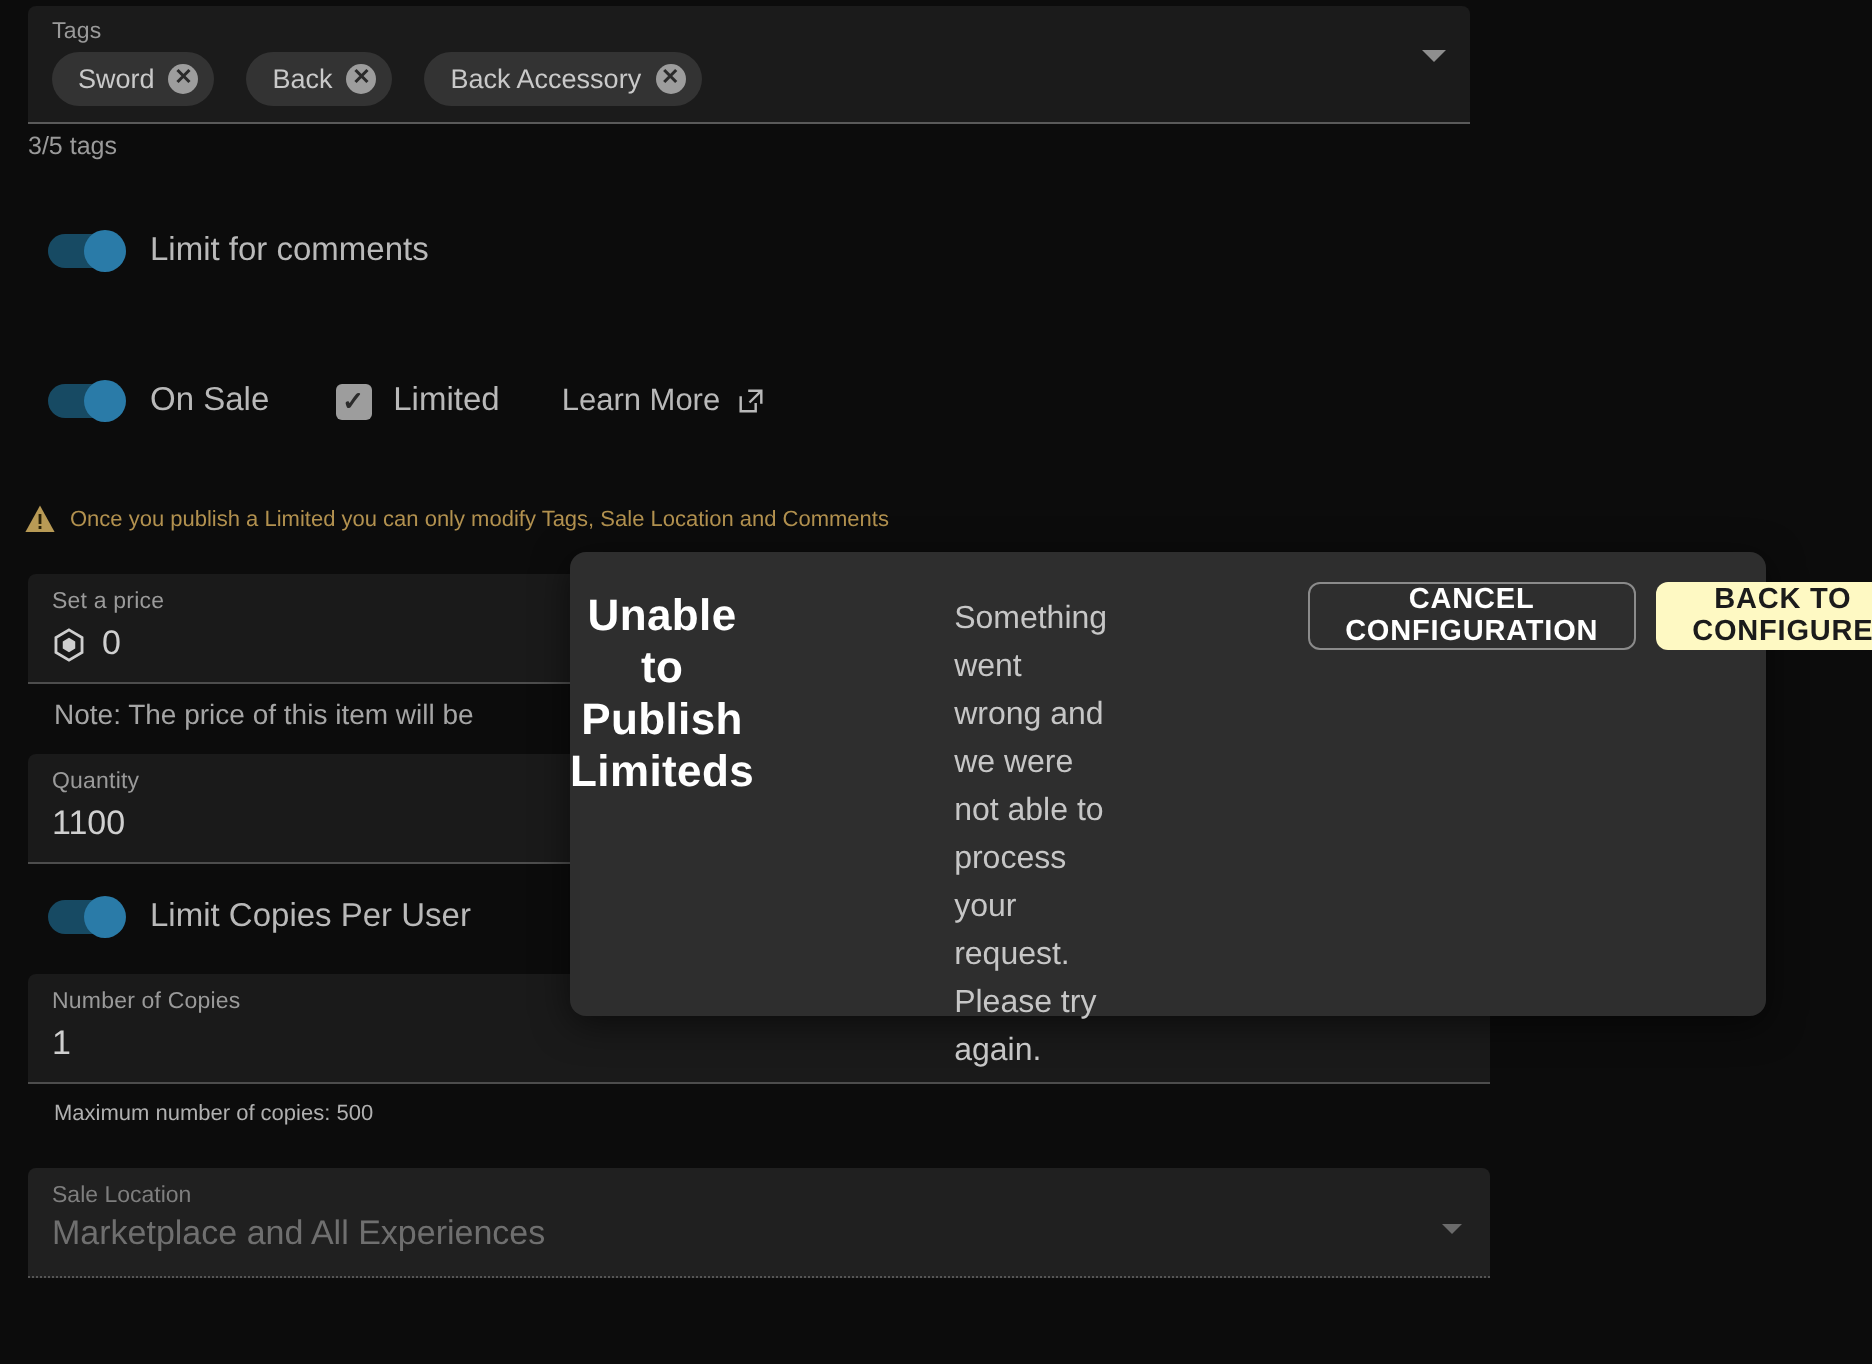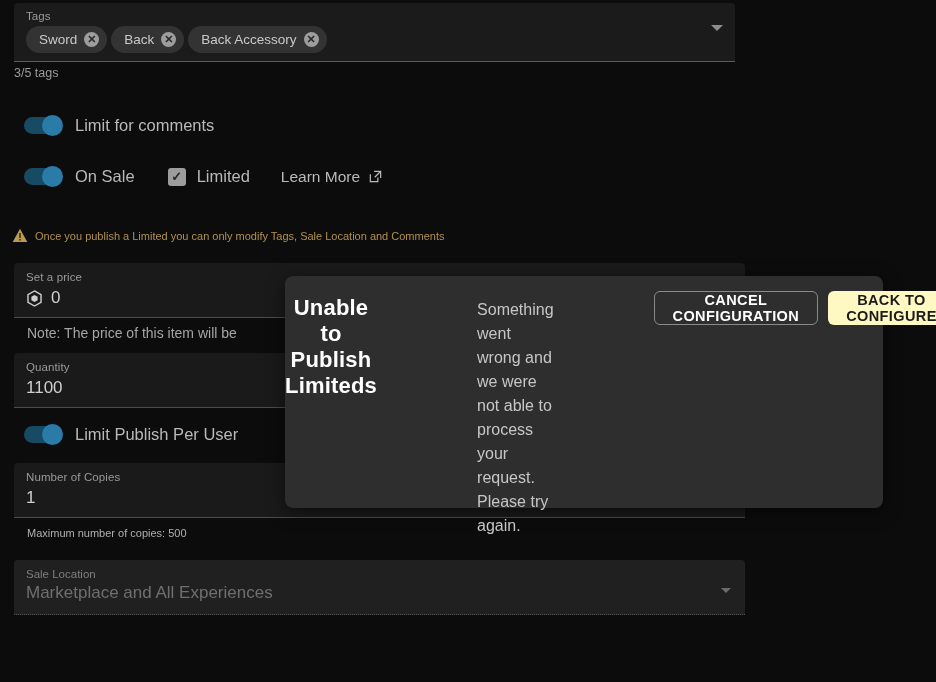--- a/index.html
+++ b/index.html
@@ -21,21 +21,21 @@
     background: #1b1b1b;
     border-bottom: 1px solid #5a5a5a;
     border-radius: 4px 4px 0 0;
     padding: 6px 34px 8px 12px;
     min-height: 50px;
   }
   .field-label {
     font-size: 11.5px; color: #9a9a9a; letter-spacing: .1px;
     margin-bottom: 3px; line-height: 14px;
   }
-  .chip-row { display: flex; align-items: center; gap: 4px; }
+  .chip-row { display: flex; align-items: center; gap: 16px; }
   .chip {
     display: inline-flex; align-items: center; gap: 7px;
     background: #333333; color: #c9c9c9;
     border-radius: 14px; height: 27px;
     padding: 0 8px 0 13px; font-size: 13.5px;
     white-space: nowrap;
   }
   .chip-x {
     width: 15px; height: 15px; border-radius: 50%;
     background: #9d9d9d; color: #2a2a2a;
@@ -193,21 +193,21 @@
     <div class="sp16"></div>
     <div class="sp12"></div>
 
     <div class="toggle-row" style="margin-top:8px;">
       <span class="toggle">
           <span class="knob"></span>
         </span>
       <span class="toggle-label">Limit for comments</span>
     </div>
 
-    <div class="toggle-row" style="margin-top:32px;text-align:right;">
+    <div class="toggle-row" style="margin-top:56px;text-align:right;">
       <span class="toggle">
           <span class="knob"></span>
         </span>
       <span class="toggle-label">On Sale</span>
       <span class="chk" style="margin-left:33px;">✓</span>
       <span class="chk-label">Limited</span>
       <span class="learn-more">
         <span>Learn More</span>
         <svg width="15" height="15" viewBox="0 0 16 16">
           <path d="M2.5 5.5 V13.5 H10.5 V9" fill="none" stroke="#b9b9b9" stroke-width="1.3"></path>
@@ -240,21 +240,21 @@
 
     <div class="txt-field" style="margin-top:12px;">
       <div class="field-label">Quantity</div>
       <div class="txt-value">1100</div>
     </div>
 
     <div class="toggle-row" style="margin-top:17px;">
       <span class="toggle">
           <span class="knob"></span>
         </span>
-      <span class="toggle-label">Limit Publish Per User</span>
+      <span class="toggle-label">Limit Copies Per User</span>
     </div>
 
     <div class="txt-field" style="margin-top:19px;">
       <div class="field-label">Number of Copies</div>
       <div class="txt-value">1</div>
     </div>
     <div class="maxline">Maximum number of copies: 500</div>
 
     <div class="sel-field" style="margin-top:21px;">
       <div class="sel-label">Sale Location</div>

